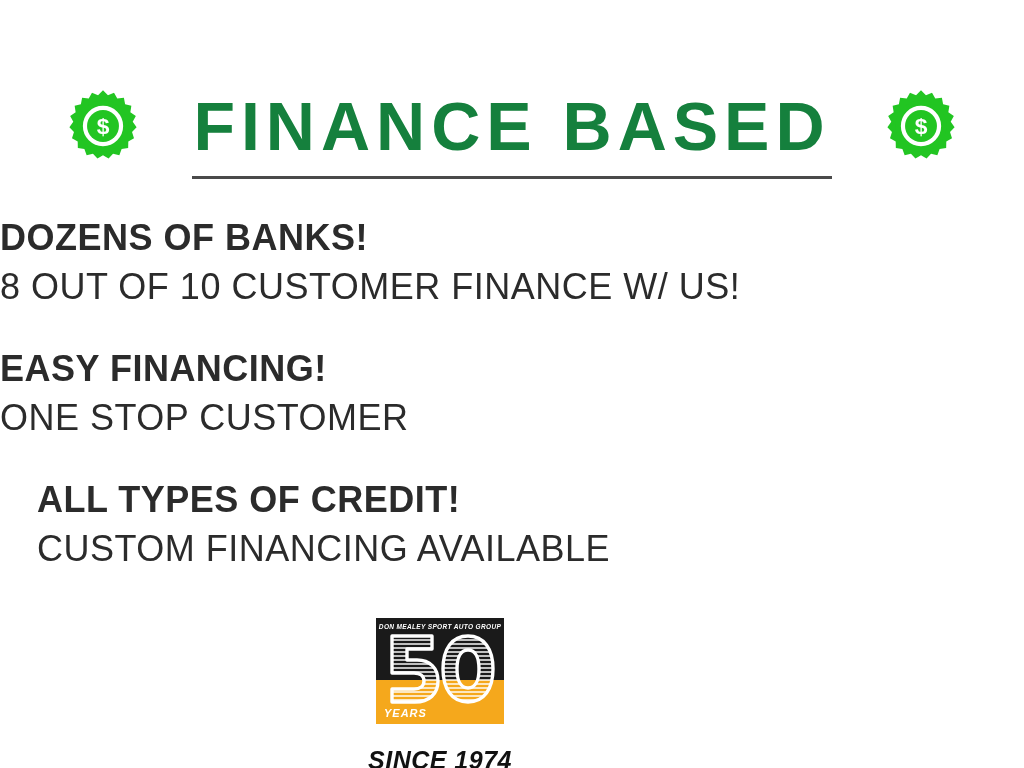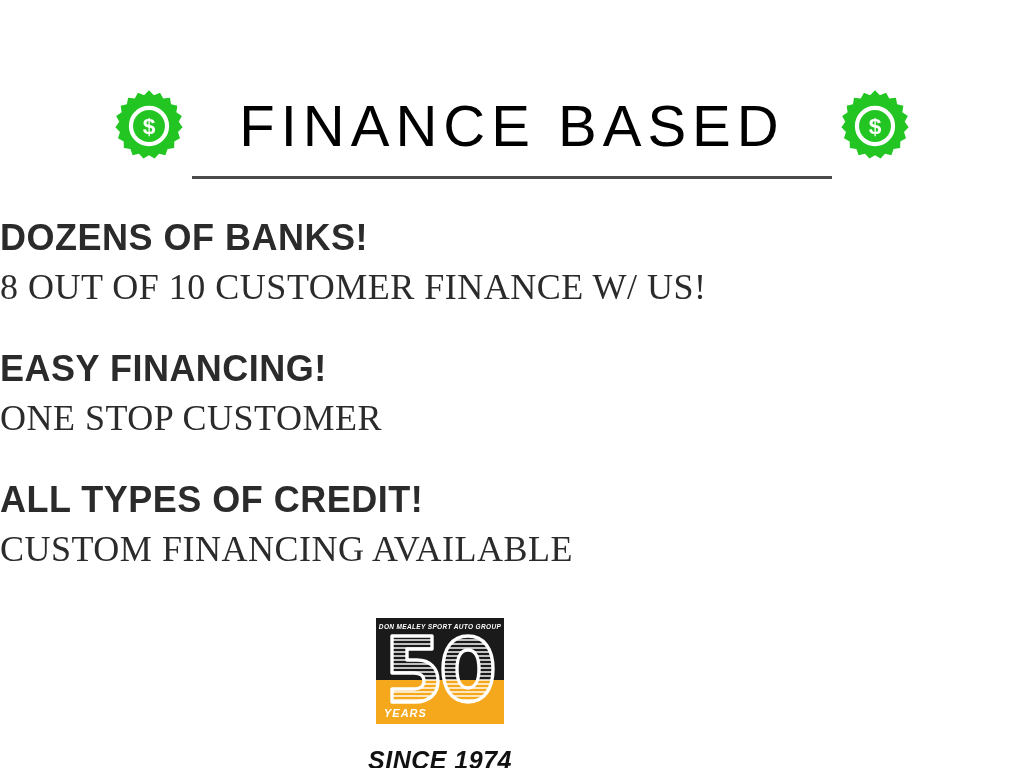--- a/index.html
+++ b/index.html
@@ -39,24 +39,24 @@
     width: 76px;
     height: 76px;
     flex: 0 0 76px;
     display: block;
   }
 
   .gear-left { margin-right: 52px; }
   .gear-right { margin-left: 52px; }
 
   .header-title {
-    font-size: 58px;
-    font-weight: 400;
+    font-size: 68px;
+    font-weight: 700;
     letter-spacing: 6px;
-    color: #000000;
+    color: #15803d;
     white-space: nowrap;
     line-height: 1;
     text-align: center;
   }
 
   .title-rule {
     position: absolute;
     top: 176px;
     left: 192px;
     width: 640px;
@@ -67,39 +67,38 @@
   
   .body-blocks {
     position: absolute;
     top: 214px;
     left: 0;
     width: 1024px;
     text-align: left;
   }
 
   .stanza { margin-bottom: 34px; }
-  .stanza:last-child { margin-bottom: 16px; }
+  .stanza:last-child { margin-bottom: 16px; padding-left: 37px; }
 
   .line-strong {
     font-size: 36px;
     font-weight: 700;
     color: #2b2b2b;
     letter-spacing: 0.5px;
     line-height: 1.35;
     white-space: nowrap;
   }
 
   .line-light {
     font-size: 36px;
     font-weight: 400;
     color: #2b2b2b;
     letter-spacing: 0.5px;
     line-height: 1.35;
     white-space: nowrap;
-    font-family: Liberation Serif, serif;
   }
 
   
   .logo-wrap {
     position: absolute;
     top: 618px;
     left: 0;
     width: 880px;
     display: flex;
     flex-direction: column;

